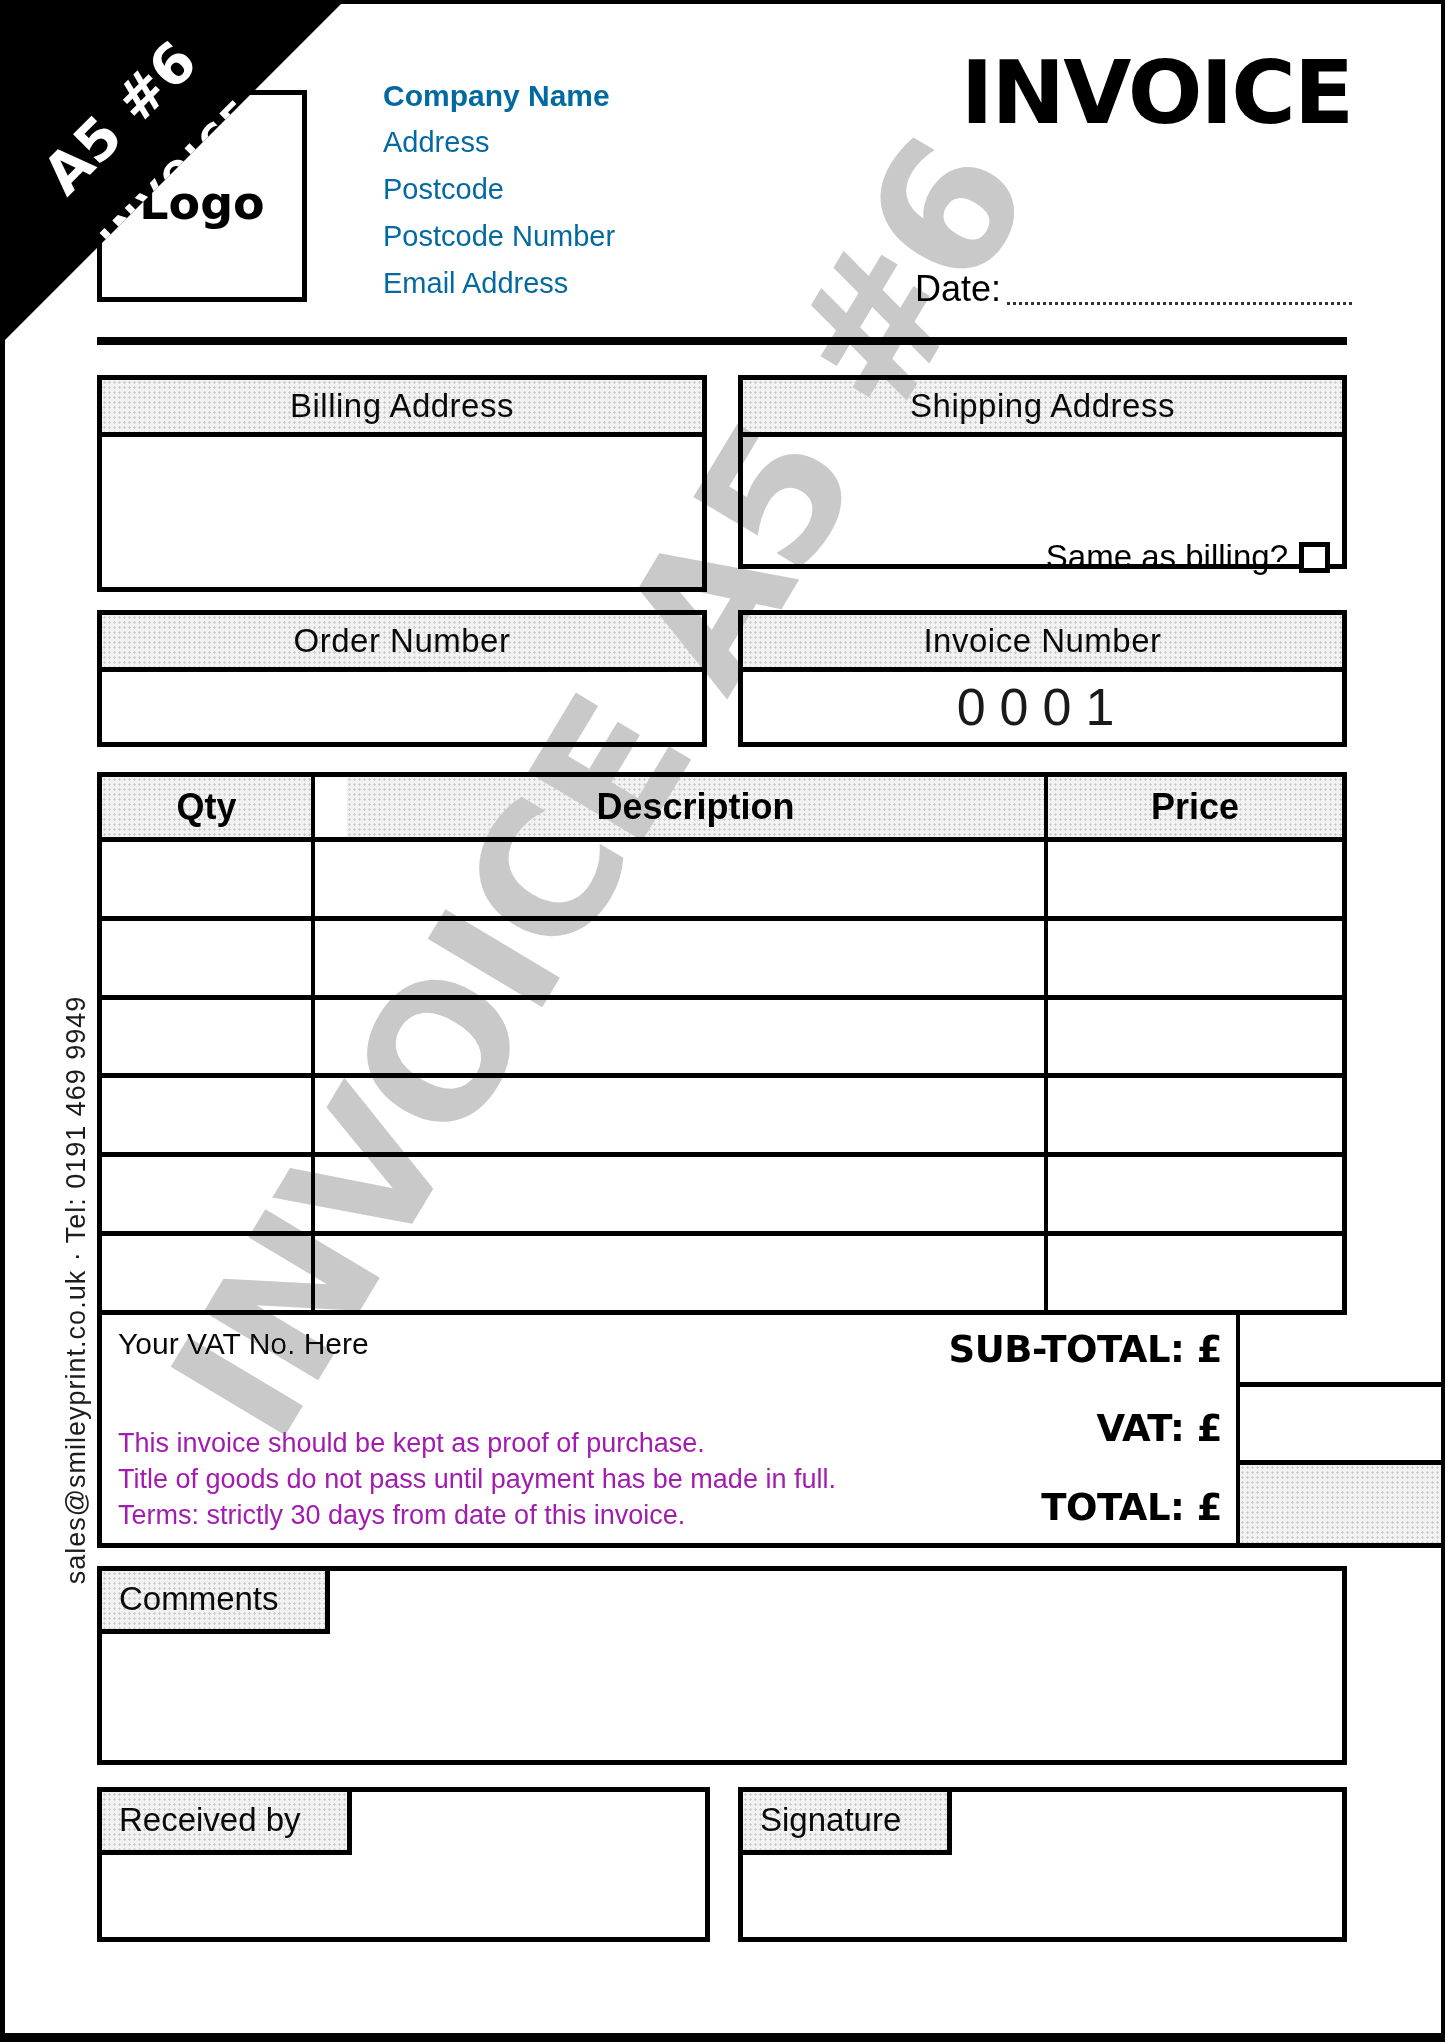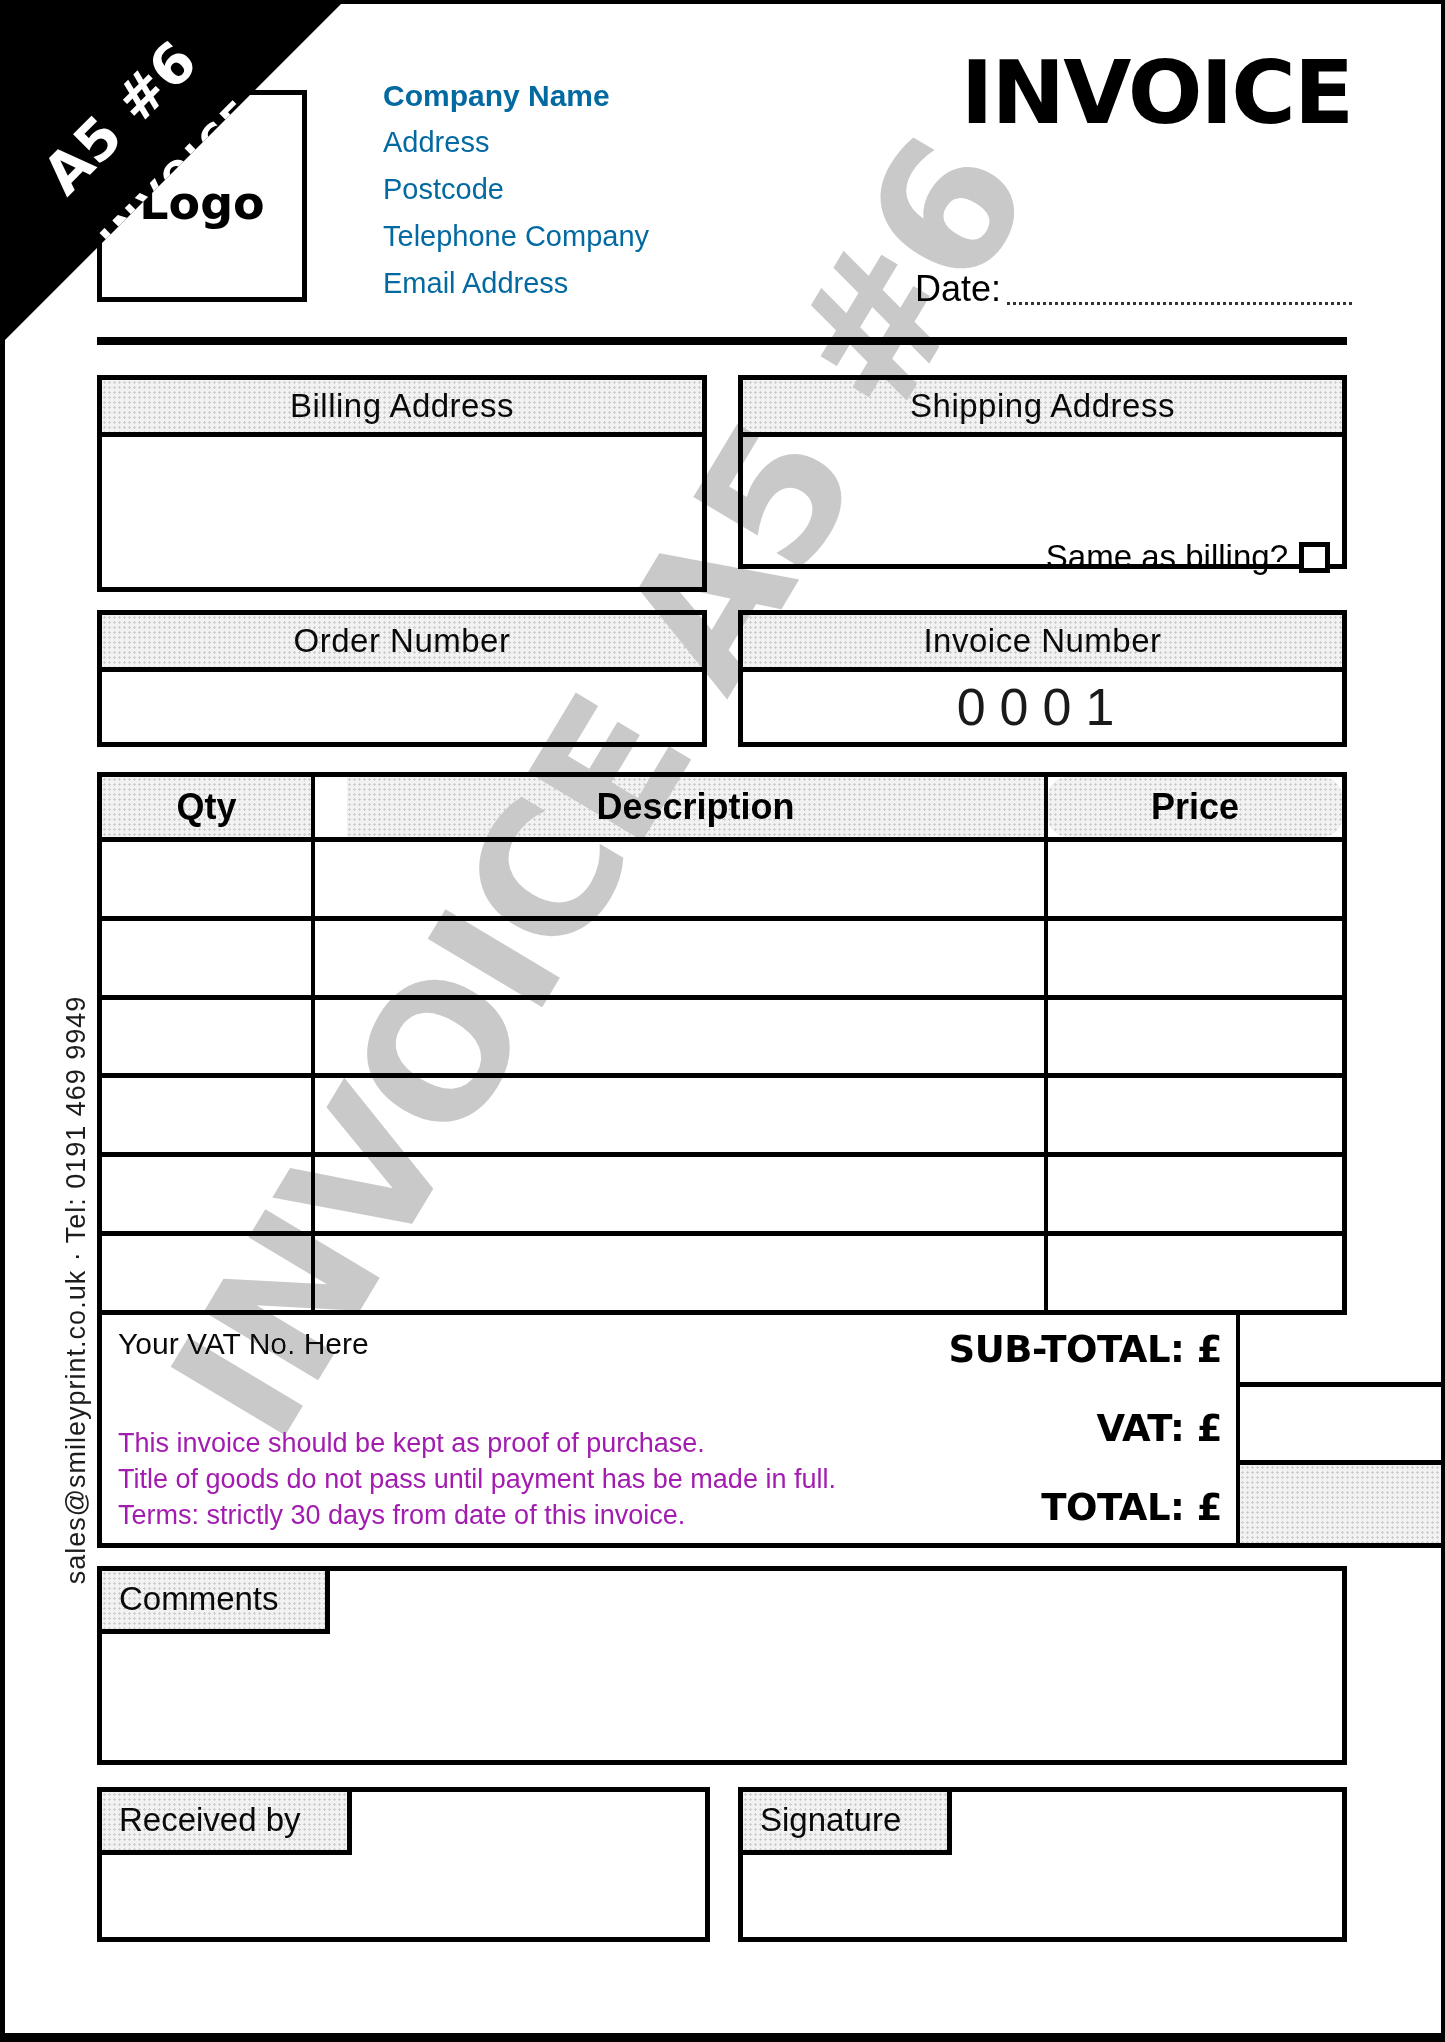--- a/index.html
+++ b/index.html
@@ -115,21 +115,21 @@
   }
   .t-header { display:flex; height:65px; border-bottom:5px solid #000; }
   .t-header > div {
     display:flex; align-items:center; justify-content:center;
     font-size:36px; font-weight:700;
   }
   .t-row  { display:flex; flex:1; border-bottom:5px solid #000; }
   .t-row:last-child { border-bottom:none; }
   .c-qty   { width:213px; border-right:4px solid #000; }
   .c-desc  { flex:1;      border-right:4px solid #000;margin-left:32px; }
-  .c-price { width:294px;border-radius:20px; }
+  .c-price { width:294px; }
 
   
   .totals {
     left:97px; top:1315px; width:1440px; height:233px;
     border:5px solid #000; border-top:none;
     display:flex; background:#fff;
   }
   .totals-left { flex:1; position:relative; border-right:4px solid #000; }
   .vat-no { position:absolute; left:16px; top:12px; font-size:30px; color:#0a0a0a; }
   .terms  { position:absolute; left:16px; bottom:10px; font-size:27px; line-height:36px; color:#a21caf; }
@@ -190,21 +190,21 @@
 </div>
 
 <div class="abs logo-box">
   <span>Logo</span>
 </div>
 
 <div class="abs company">
   <div class="line name">Company Name</div>
   <div class="line">Address</div>
   <div class="line">Postcode</div>
-  <div class="line">Telephone Company</div>
+  <div class="line">Postcode Number</div>
   <div class="line">Email Address</div>
 </div>
 
 <div class="abs invoice-title">INVOICE</div>
 <div class="abs date-row">
   <span>Date:</span>
   <span class="date-line"></span>
 </div>
 
 <div class="abs top-rule"></div>

